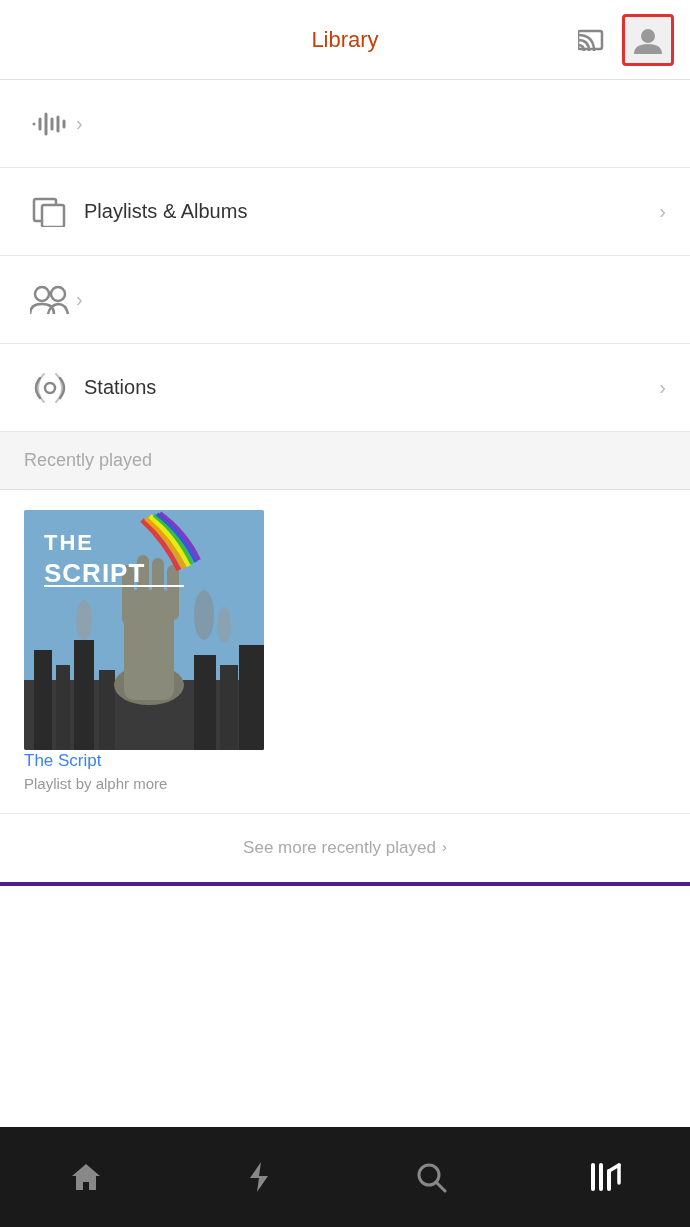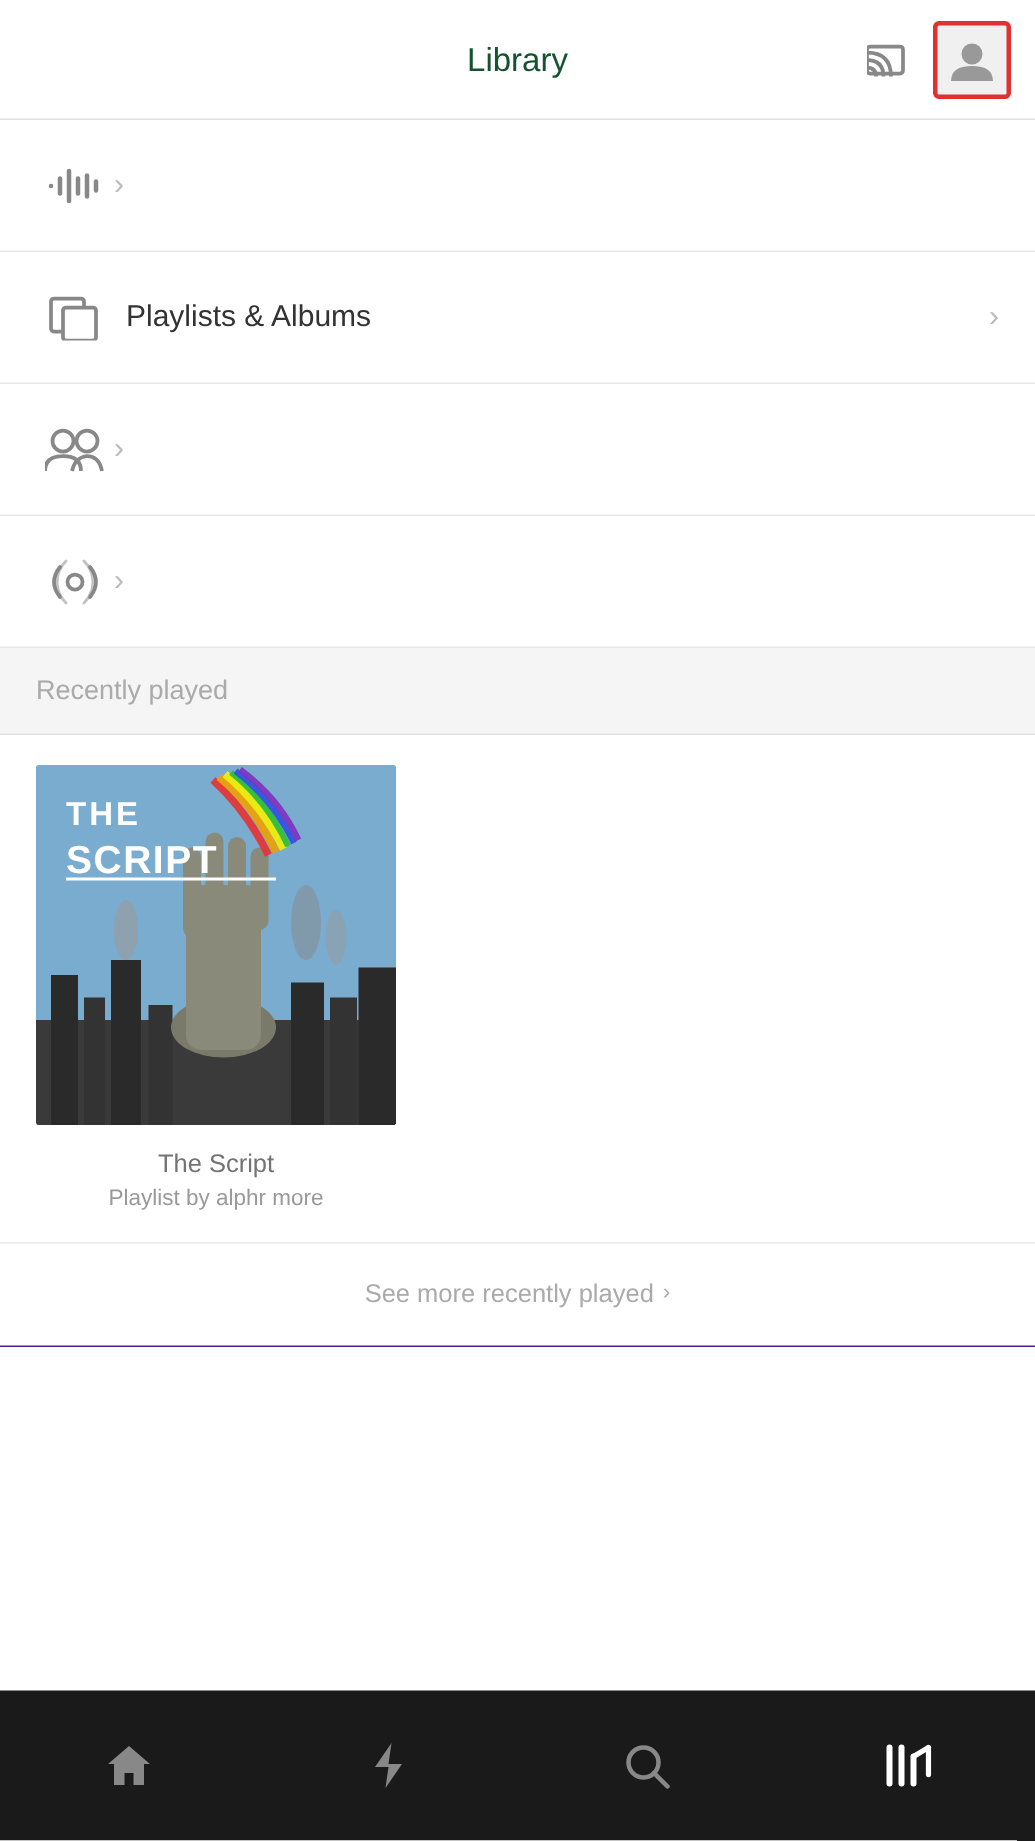--- a/index.html
+++ b/index.html
@@ -19,21 +19,21 @@
       justify-content: center;
       height: 80px;
       background: #fff;
       border-bottom: 1px solid #e0e0e0;
       position: relative;
       padding: 0 20px;
     }
     .header-title {
       font-size: 22px;
       font-weight: 500;
-      color: #14532d;
+      color: #c2410c;
     }
     .header-icons {
       position: absolute;
       right: 16px;
       display: flex;
       align-items: center;
       gap: 12px;
     }
     .cast-icon {
       width: 34px;
@@ -97,48 +97,47 @@
     }
 
     
     .recently-played-section {
       padding: 20px 24px;
       border-bottom: 1px solid #e8e8e8;
     }
     .album-card {
       display: inline-block;
       cursor: pointer;
-      text-align: center;
     }
     .album-art {
       width: 240px;
       height: 240px;
       background: #b0c8d8;
       position: relative;
       overflow: hidden;
       border-radius: 2px;
     }
     .album-title-text {
       font-size: 17px;
-      color: #737373;
-      margin-top: 16px;
+      color: #3b82f6;
+      margin-top: 1px;
       font-weight: 500;
     }
     .album-subtitle-text {
       font-size: 15px;
       color: #999;
       margin-top: 4px;
     }
 
     
     .see-more-row {
       display: flex;
       justify-content: center;
       padding: 24px;
-      border-bottom: 1px solid #4c1d95;
+      border-bottom: 4px solid #4c1d95;
     }
     .see-more-text {
       font-size: 17px;
       color: #aaa;
       cursor: pointer;
     }
     .see-more-chevron {
       color: #aaa;
       font-size: 15px;
       margin-left: 6px;
@@ -244,20 +243,21 @@
   <div class="menu-item">
     <div class="menu-icon">
       <svg width="40" height="32" viewBox="0 0 40 32">
         <circle cx="20" cy="16" r="5" fill="none" stroke="#888" stroke-width="2.5"></circle>
         <path d="M10 6 Q6 11 6 16 Q6 21 10 26" fill="none" stroke="#888" stroke-width="2.5" stroke-linecap="round"></path>
         <path d="M30 6 Q34 11 34 16 Q34 21 30 26" fill="none" stroke="#888" stroke-width="2.5" stroke-linecap="round"></path>
         <path d="M14 2 Q8 8 8 16 Q8 24 14 30" fill="none" stroke="#888" stroke-width="2" stroke-linecap="round" opacity="0.5"></path>
         <path d="M26 2 Q32 8 32 16 Q32 24 26 30" fill="none" stroke="#888" stroke-width="2" stroke-linecap="round" opacity="0.5"></path>
       </svg>
     </div>
+    <span class="menu-label">Stations</span>
     <span class="menu-chevron">›</span>
   </div>
 
 </div>
 
 <div class="section-header">
   <span class="section-header-text">Recently played</span>
 </div>
 
 <div class="recently-played-section">

